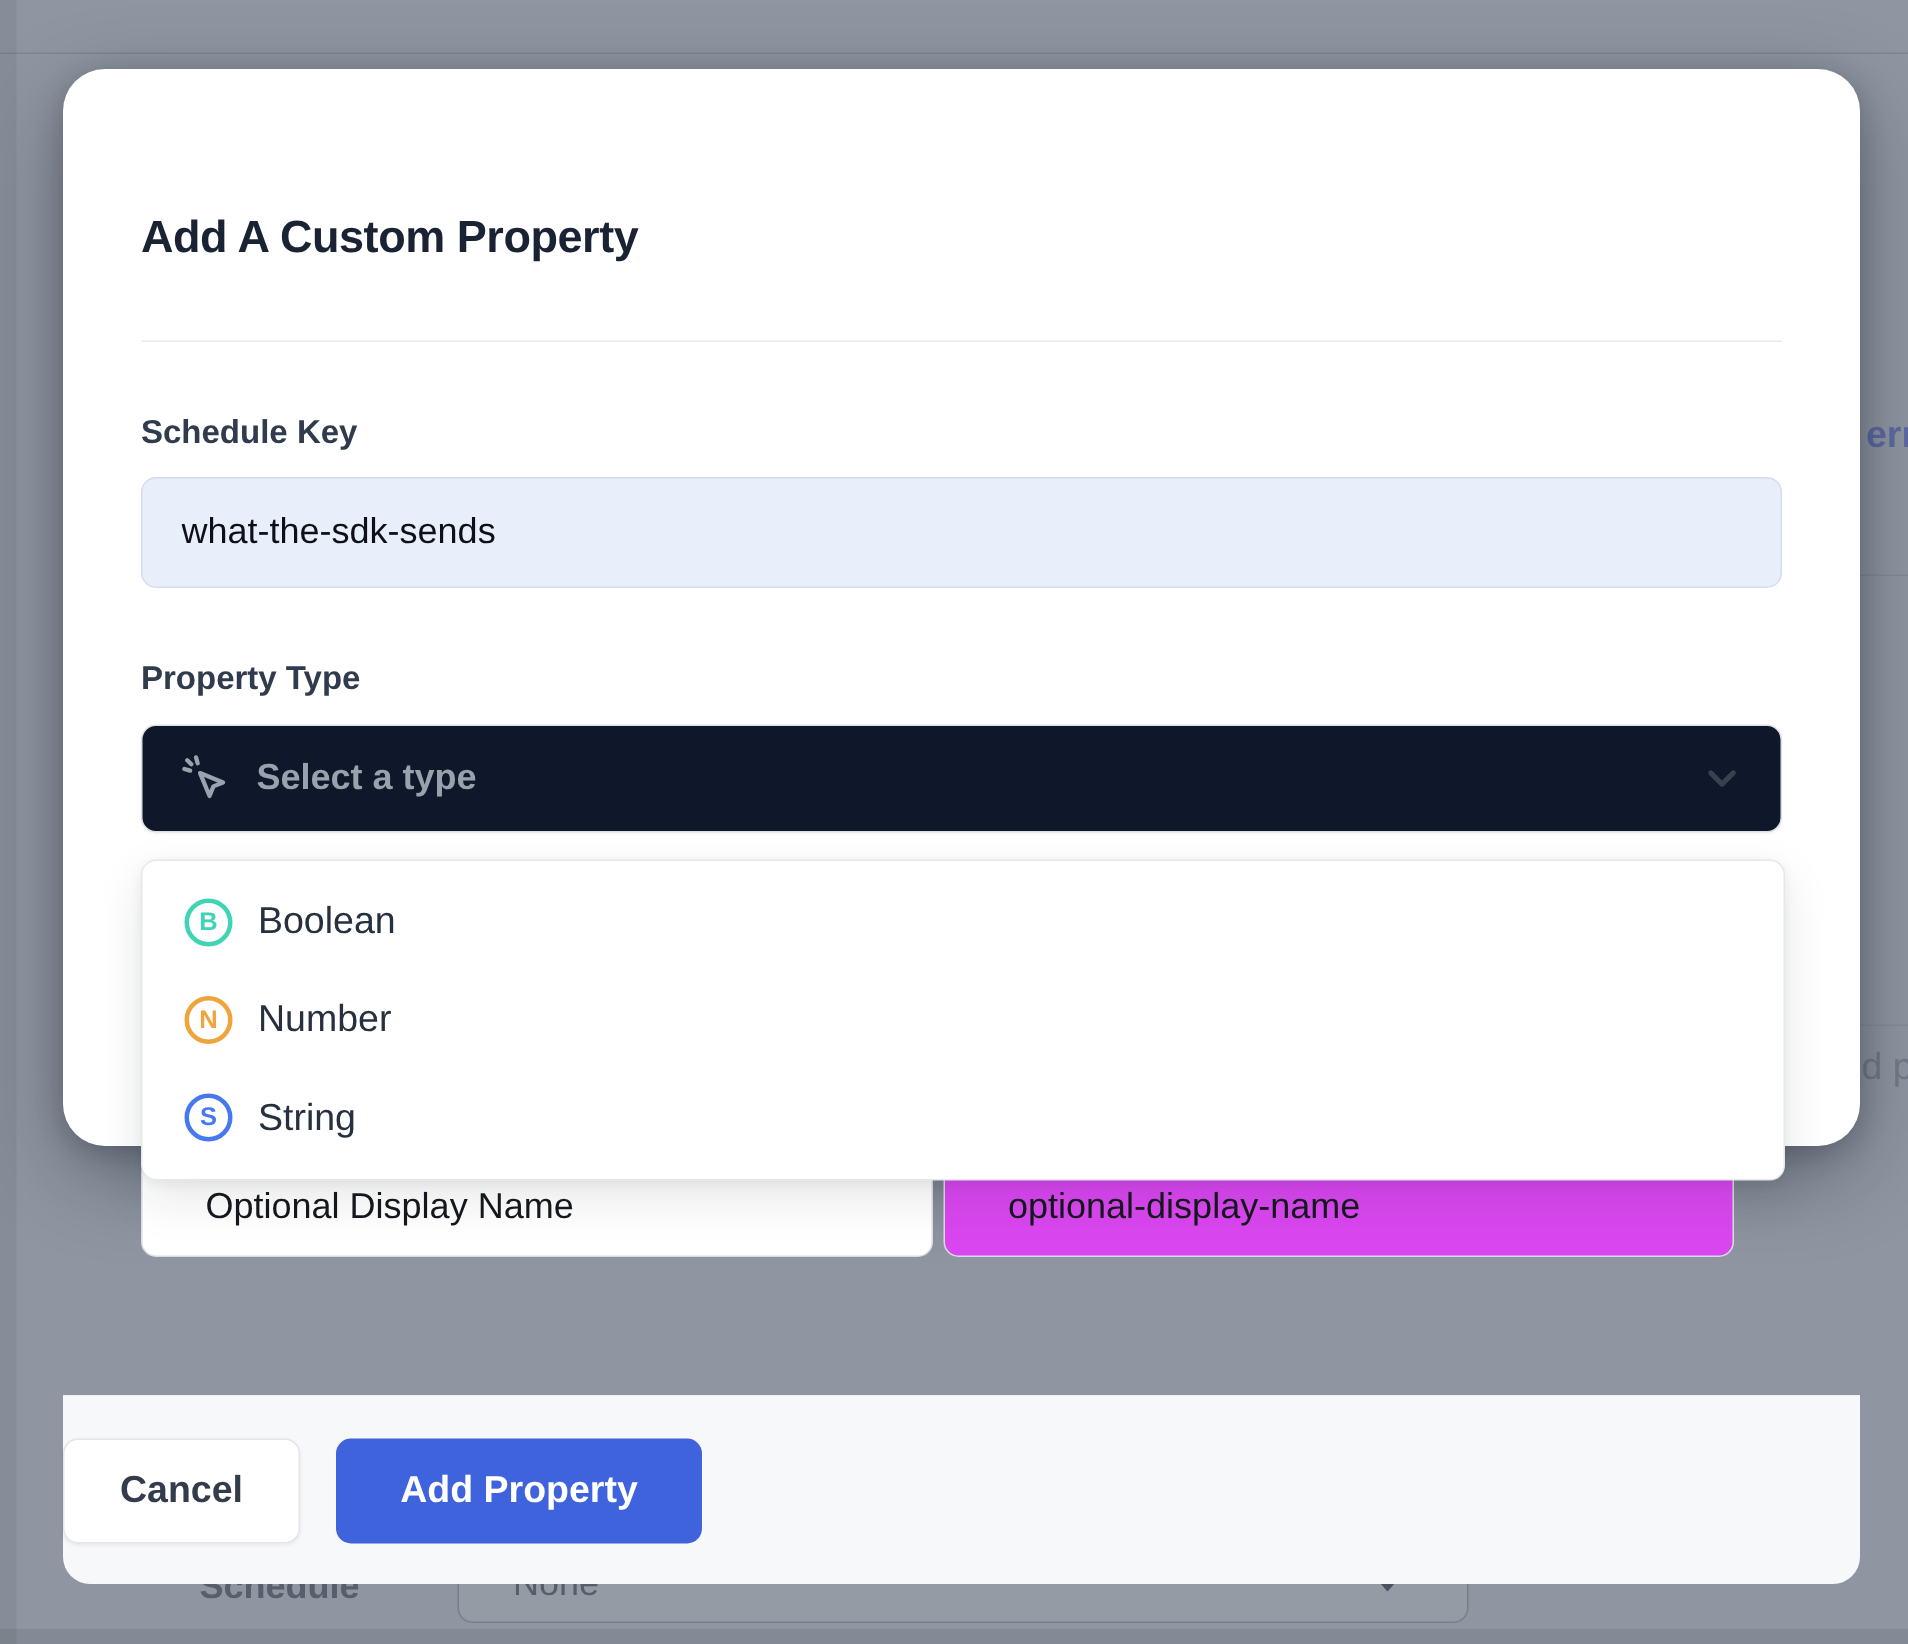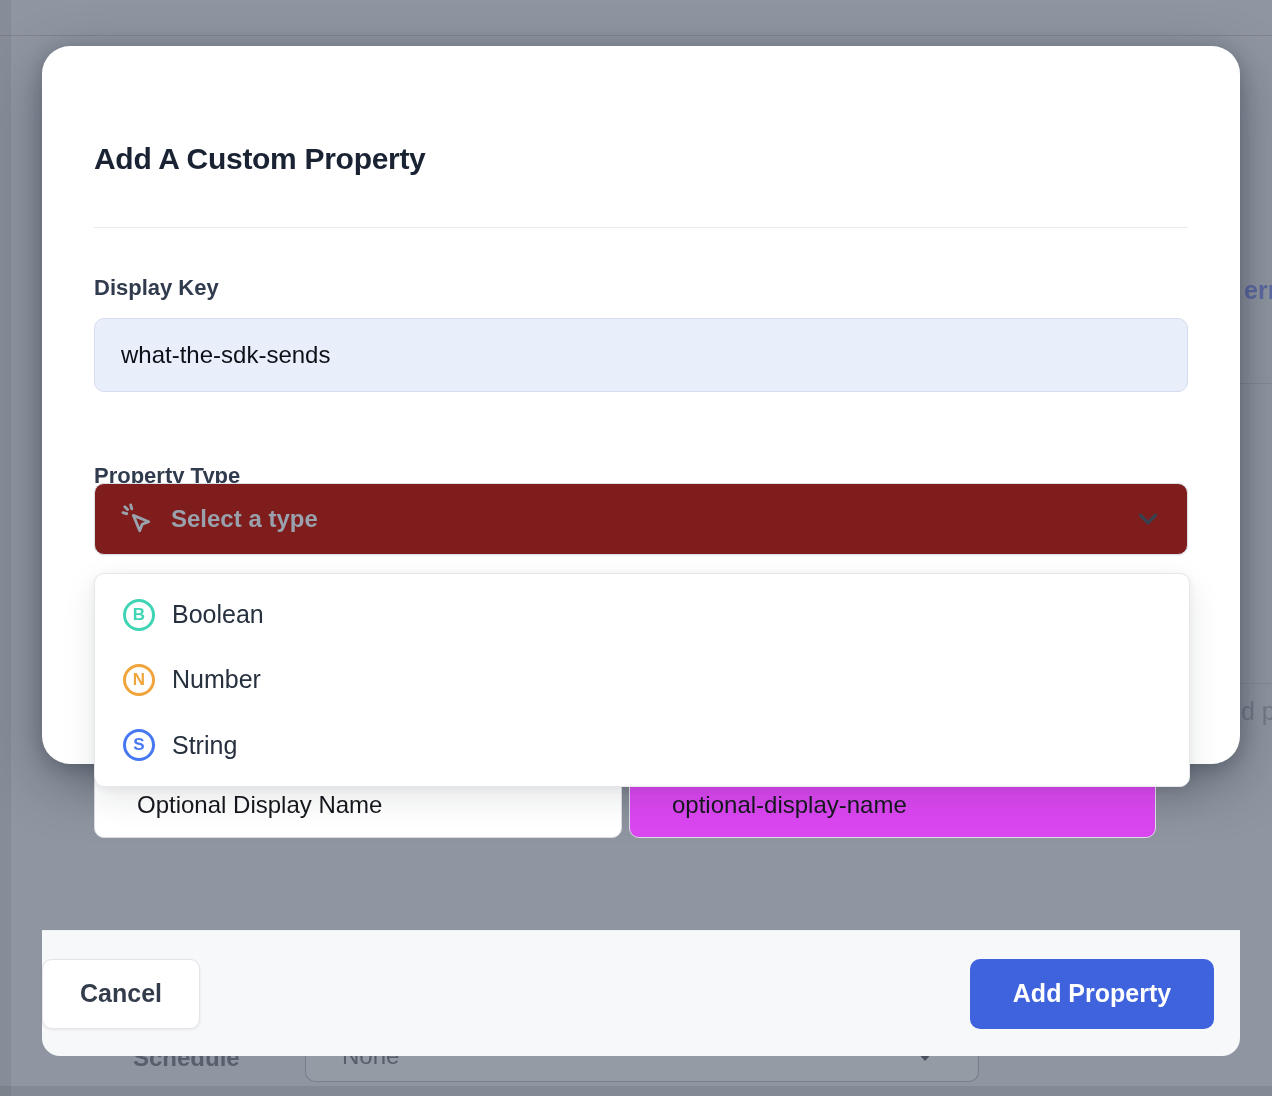--- a/index.html
+++ b/index.html
@@ -50,32 +50,32 @@
     box-shadow:0 18px 55px rgba(15,20,35,0.35), 0 4px 18px rgba(15,20,35,0.22);
   }
   .modal-title {
     position:absolute; left:52px; top:96px;
     font-size:30px; font-weight:700; color:#1A2333; letter-spacing:-0.3px;
   }
   .modal-divider { position:absolute; left:52px; top:181px; width:1094px; height:1px; background:#E8EAEE; }
 
   .field-label { position:absolute; left:52px; font-size:22px; font-weight:600; color:#313B4E; }
   .field-label.key  { top:229px; }
-  .field-label.type { top:393px;margin-top:24px; }
+  .field-label.type { top:393px; }
 
   .key-input {
     position:absolute; left:52px; top:272px; width:1094px; height:74px;
     border:1px solid #D6DCF0; border-radius:10px;
     padding:10px 26px; font-size:24px; color:#0D1117;
     font-family:inherit; outline:none;
   }
 
   .select-trigger {
     position:absolute; left:52px; top:437px; width:1094px; height:72px;
-    background:#7f1d1d; border:1px solid #DCE0E6; border-radius:10px;
+    background:#0f172a; border:1px solid #DCE0E6; border-radius:10px;
     box-shadow:0 1px 2px rgba(20,25,40,0.05);
     display:flex; align-items:center; padding:0 24px; cursor:pointer;
   }
   .select-placeholder { font-size:24px; color:#99A1AD; font-weight:600; margin-left:16px; flex:1; }
   .select-chevron { margin-left:auto; display:flex; align-items:center; }
 
   .dropdown {
     position:absolute; left:52px; top:527px; width:1096px; height:214px;
     background:#FFFFFF; border:1px solid #E5E7EB; border-radius:10px;
     box-shadow:0 12px 32px rgba(20,26,43,0.10), 0 2px 8px rgba(20,26,43,0.06);
@@ -98,21 +98,21 @@
     border:1px solid #D9DCE3; padding:0 42px; font-size:24px; color:#15181D;
     font-family:inherit; outline:none; z-index:1;
   }
   .display-row-input.left  { left:52px;  width:528px; background:#FFFFFF; }
   .display-row-input.right { left:587px; width:527px; background:#d946ef; }
 
   .modal-footer {
     position:absolute; left:0; right:0; top:884px; height:126px;
     background:#F7F8F9; border-top:1px solid #EEF0F2;
     border-radius:0 0 18px 18px;
-    display:flex; align-items:center; justify-content:space-between;
+    display:flex; align-items:center; justify-content:flex-start;
     gap:24px; padding-right:26px;
   }
   .btn {
     height:70px; border-radius:10px; font-size:25px; font-weight:600;
     font-family:inherit; cursor:pointer; border:none;
     display:flex; align-items:center; justify-content:center;
   }
   .btn.cancel {
     width:158px; background:#FFFFFF; color:#333C4B;
     border:1px solid #E3E5EA; box-shadow:0 1px 3px rgba(20,25,40,0.08);
@@ -134,21 +134,21 @@
 <div class="bg-select">
   <span class="bg-select-value">None</span>
   <span class="bg-chevron-tri"></span>
 </div>
 
 <div class="modal">
 
   <div class="modal-title">Add A Custom Property</div>
   <div class="modal-divider"></div>
 
-  <div class="field-label key">Display Key</div>
+  <div class="field-label key">Schedule Key</div>
   <input class="key-input" type="text" value="what-the-sdk-sends" style="background: rgb(233, 238, 251);">
 
   <div class="field-label type">Property Type</div>
 
   <div class="select-trigger">
     <span style="display:flex;">
       <svg width="36" height="36" viewBox="0 0 24 24" fill="none" stroke="#9AA2AE" stroke-width="1.9" stroke-linecap="round" stroke-linejoin="round">
         <path d="M9.6 9.6 L19.8 13.8 L15.5 15.5 L13.8 19.8 Z"></path>
         <path d="M7.8 2.6 L8.5 5.2"></path>
         <path d="M2.6 7.8 L5.2 8.5"></path>

